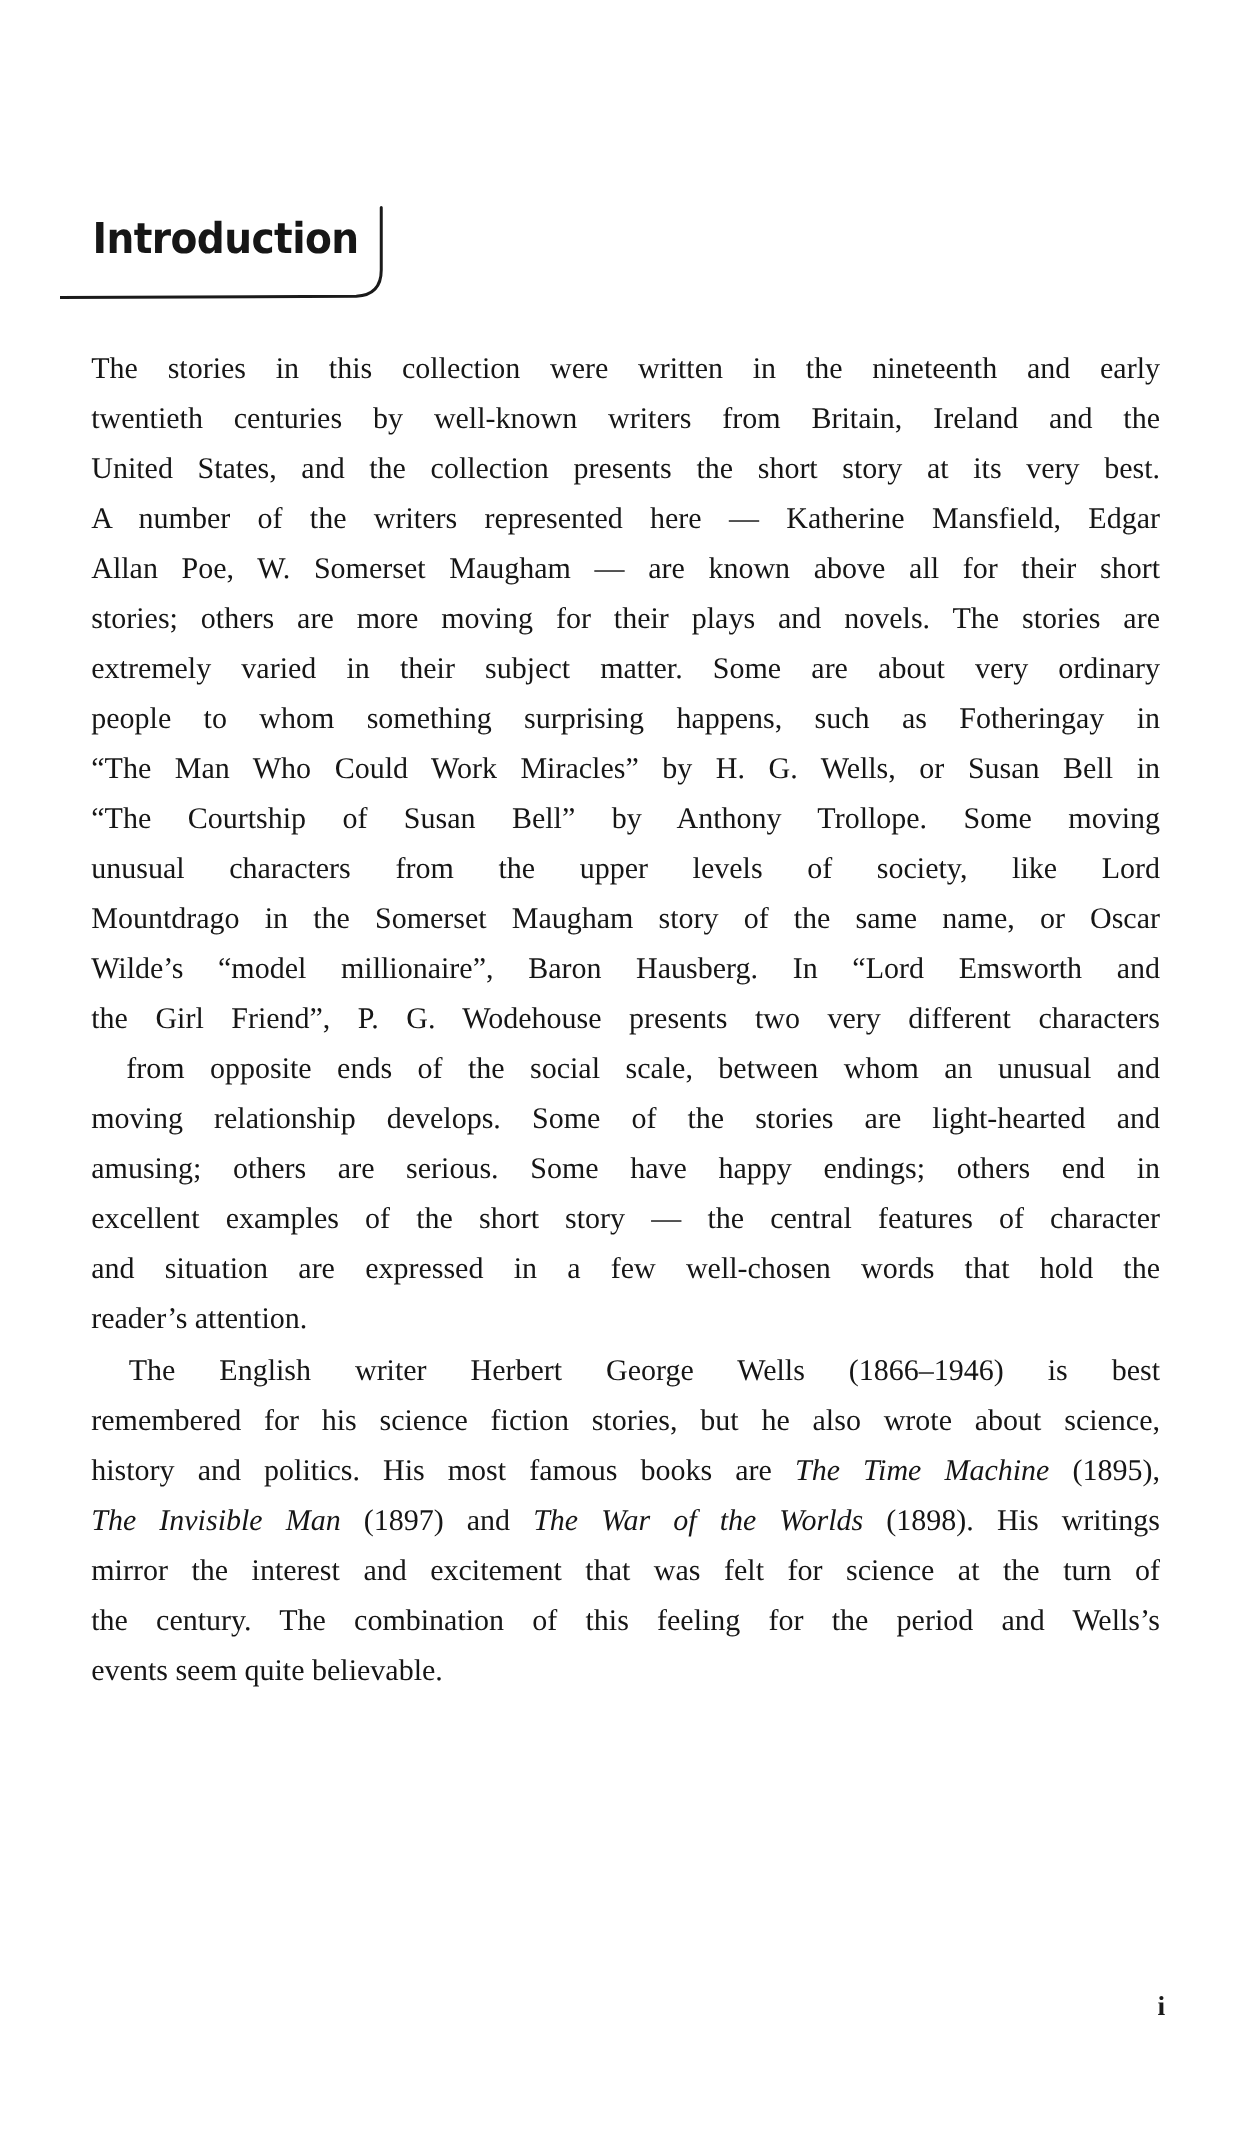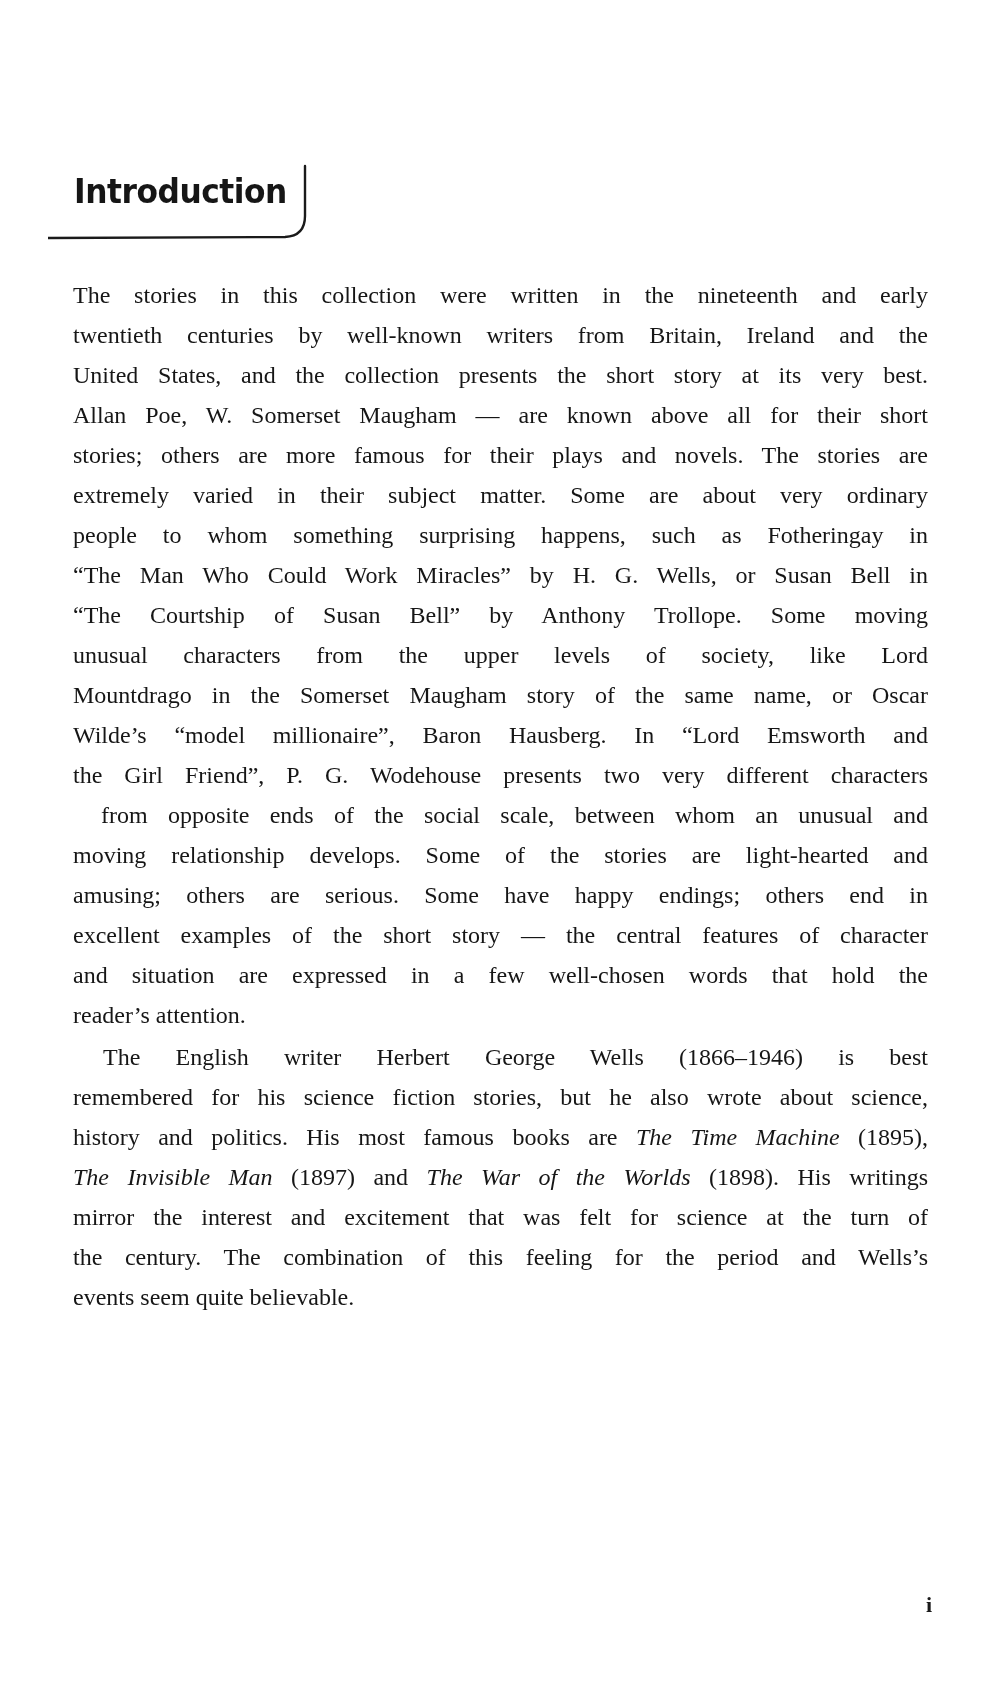--- a/index.html
+++ b/index.html
@@ -89,22 +89,23 @@
     <path d="M257 6 L257 56 Q257 76 237 77 L0 78" fill="none" stroke="#1a1a1a" stroke-width="2.4" stroke-linecap="round"></path>
   </svg>
   <h1 class="heading-title">Introduction</h1>
 </div>
 
 <div class="body-text">
   <p id="para1">
       <span class="line" style="white-space: normal; display: block; text-align-last: justify; text-align: justify;">The stories in this collection were written in the nineteenth and early</span>
       <span class="line" style="white-space: normal; display: block; text-align-last: justify; text-align: justify;">twentieth centuries by well-known writers from Britain, Ireland and the</span>
       <span class="line" style="white-space: normal; display: block; text-align-last: justify; text-align: justify;">United States, and the collection presents the short story at its very best.</span>
+      <span class="line" style="white-space: normal; display: block; text-align-last: justify; text-align: justify;">A number of the writers represented here — Katherine Mansfield, Edgar</span>
       <span class="line" style="white-space: normal; display: block; text-align-last: justify; text-align: justify;">Allan Poe, W. Somerset Maugham — are known above all for their short</span>
-      <span class="line" style="white-space: normal; display: block; text-align-last: justify; text-align: justify;">stories; others are more famous for their plays and novels. The stories are</span>
+      <span class="line" style="white-space: normal; display: block; text-align-last: justify; text-align: justify;">stories; others are more moving for their plays and novels. The stories are</span>
       <span class="line" style="white-space: normal; display: block; text-align-last: justify; text-align: justify;">extremely varied in their subject matter. Some are about very ordinary</span>
       <span class="line" style="white-space: normal; display: block; text-align-last: justify; text-align: justify;">people to whom something surprising happens, such as Fotheringay in</span>
       <span class="line" style="white-space: normal; display: block; text-align-last: justify; text-align: justify;">“The Man Who Could Work Miracles” by H. G. Wells, or Susan Bell in</span>
       <span class="line" style="white-space: normal; display: block; text-align-last: justify; text-align: justify;">“The Courtship of Susan Bell” by Anthony Trollope. Some moving</span>
       <span class="line" style="white-space: normal; display: block; text-align-last: justify; text-align: justify;">unusual characters from the upper levels of society, like Lord</span>
       <span class="line" style="white-space: normal; display: block; text-align-last: justify; text-align: justify;">Mountdrago in the Somerset Maugham story of the same name, or Oscar</span>
       <span class="line" style="white-space: normal; display: block; text-align-last: justify; text-align: justify;">Wilde’s “model millionaire”, Baron Hausberg. In “Lord Emsworth and</span>
       <span class="line" style="white-space: normal; display: block; text-align-last: justify; text-align: justify;">the Girl Friend”, P. G. Wodehouse presents two very different characters</span>
       <span class="line" style="white-space: normal; display: block; text-align-last: justify; text-align: justify; margin-left: 28px;">from opposite ends of the social scale, between whom an unusual and</span>
       <span class="line" style="white-space: normal; display: block; text-align-last: justify; text-align: justify;">moving relationship develops. Some of the stories are light-hearted and</span>

